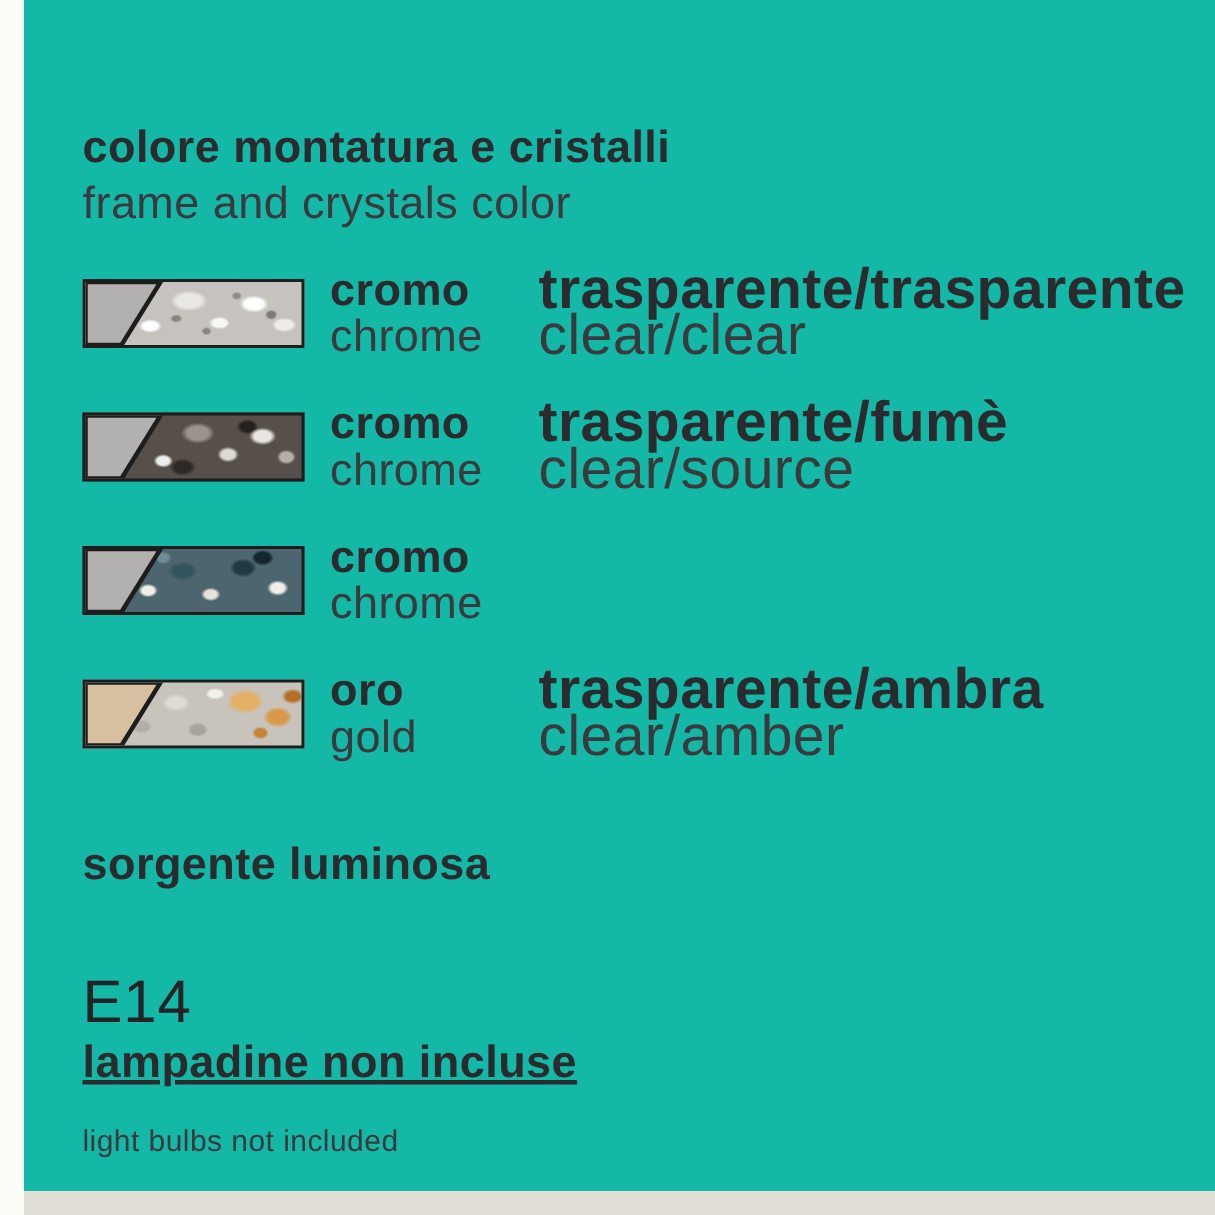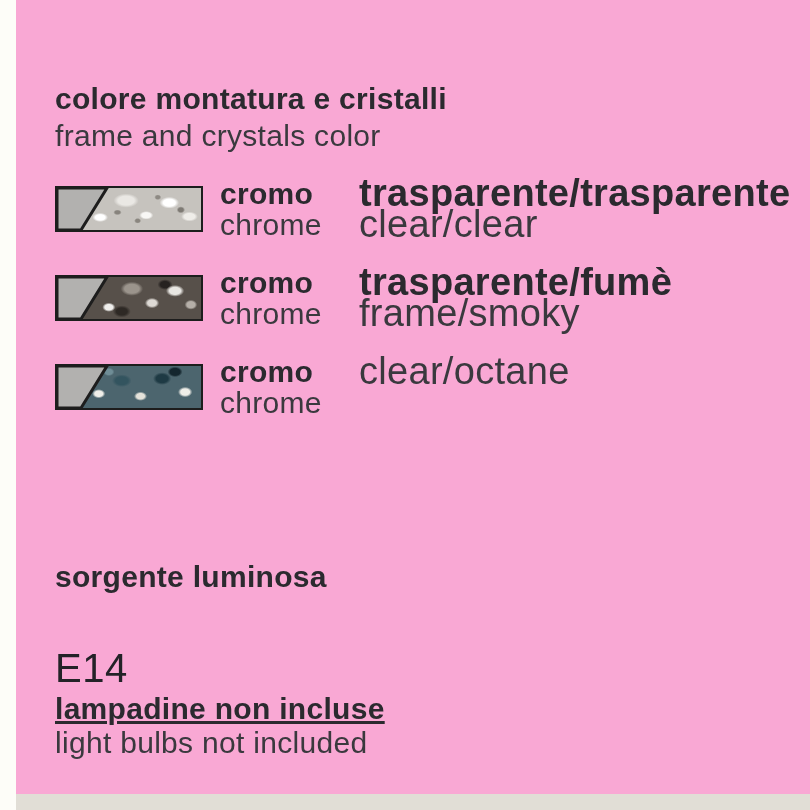--- a/index.html
+++ b/index.html
@@ -3,21 +3,21 @@
 <meta charset="utf-8">
 <style>
   html,body{margin:0;padding:0;}
   body{
     width:810px;height:810px;overflow:hidden;
     font-family:"Liberation Sans",sans-serif;
     background:#ffffff;
   }
   .page{
     position:relative;width:810px;height:810px;
-    background:#f9a8d4;
+    background:#14b8a6;
   }
   .left-strip{
     position:absolute;left:0;top:0;width:16px;height:810px;
     background:#fdfdf8;z-index:5;
   }
   .bottom-edge{
     position:absolute;left:16px;top:794px;width:794px;height:16px;
     background:#e1ded6;z-index:4;
   }
   .txt-it{color:#2b2a2f;font-weight:700;}
@@ -106,22 +106,22 @@
   .socket{
     position:absolute;left:55px;top:648px;
     font-size:40px;line-height:40px;font-weight:400;color:#232227;
     letter-spacing:0.5px;
   }
   .note-it{
     position:absolute;left:55px;top:692px;
     font-size:30px;line-height:34px;letter-spacing:0.3px;text-decoration:underline;
   }
   .note-en{
-    position:absolute;left:55px;top:726px;
-    font-size:30px;line-height:34px;letter-spacing:0.3px;
+    position:absolute;left:55px;top:744px;
+    font-size:20px;line-height:34px;letter-spacing:0.3px;
   }
 </style>
 </head>
 <body>
 
 <div class="page">
   <div class="left-strip"></div>
   <div class="bottom-edge"></div>
 
   <div class="section-heading">
@@ -150,39 +150,53 @@
       <svg viewBox="0 0 144 42" preserveAspectRatio="none">
         <polygon points="0,0 50,0 24,42 0,42" stroke="#1d1d1d" stroke-width="3" fill="#b2b1af"></polygon>
       </svg>
     </div>
     <div class="frame-name">
       <div class="txt-it">cromo</div>
       <div class="txt-en">chrome</div>
     </div>
     <div class="crystal-name">
       <div class="txt-it">trasparente/fumè</div>
-      <div class="txt-en">frame/smoky</div>
+      <div class="txt-en">clear/source</div>
     </div>
   </div>
 
   <div class="color-row row-2">
     <div class="swatch crystal-octane">
       <svg viewBox="0 0 144 42" preserveAspectRatio="none">
         <polygon points="0,0 50,0 24,42 0,42" stroke="#1d1d1d" stroke-width="3" fill="#b2b1af"></polygon>
       </svg>
     </div>
     <div class="frame-name">
       <div class="txt-it">cromo</div>
       <div class="txt-en">chrome</div>
     </div>
     <div class="crystal-name">
-      <div class="txt-en">clear/octane</div>
-    </div>
-  </div>
-
+    </div>
+  </div>
+
+  <div class="color-row row-3">
+    <div class="swatch crystal-amber">
+      <svg viewBox="0 0 144 42" preserveAspectRatio="none">
+        <polygon points="0,0 50,0 24,42 0,42" stroke="#1d1d1d" stroke-width="3" fill="#d6c0a0"></polygon>
+      </svg>
+    </div>
+    <div class="frame-name">
+      <div class="txt-it">oro</div>
+      <div class="txt-en">gold</div>
+    </div>
+    <div class="crystal-name">
+      <div class="txt-it">trasparente/ambra</div>
+      <div class="txt-en">clear/amber</div>
+    </div>
+  </div>
 
   <div class="light-source-heading">
     <div class="txt-it">sorgente luminosa</div>
   </div>
 
   <div class="socket">E14</div>
   <div class="note-it txt-it">lampadine non incluse</div>
   <div class="note-en txt-en">light bulbs not included</div>
 </div>
 

